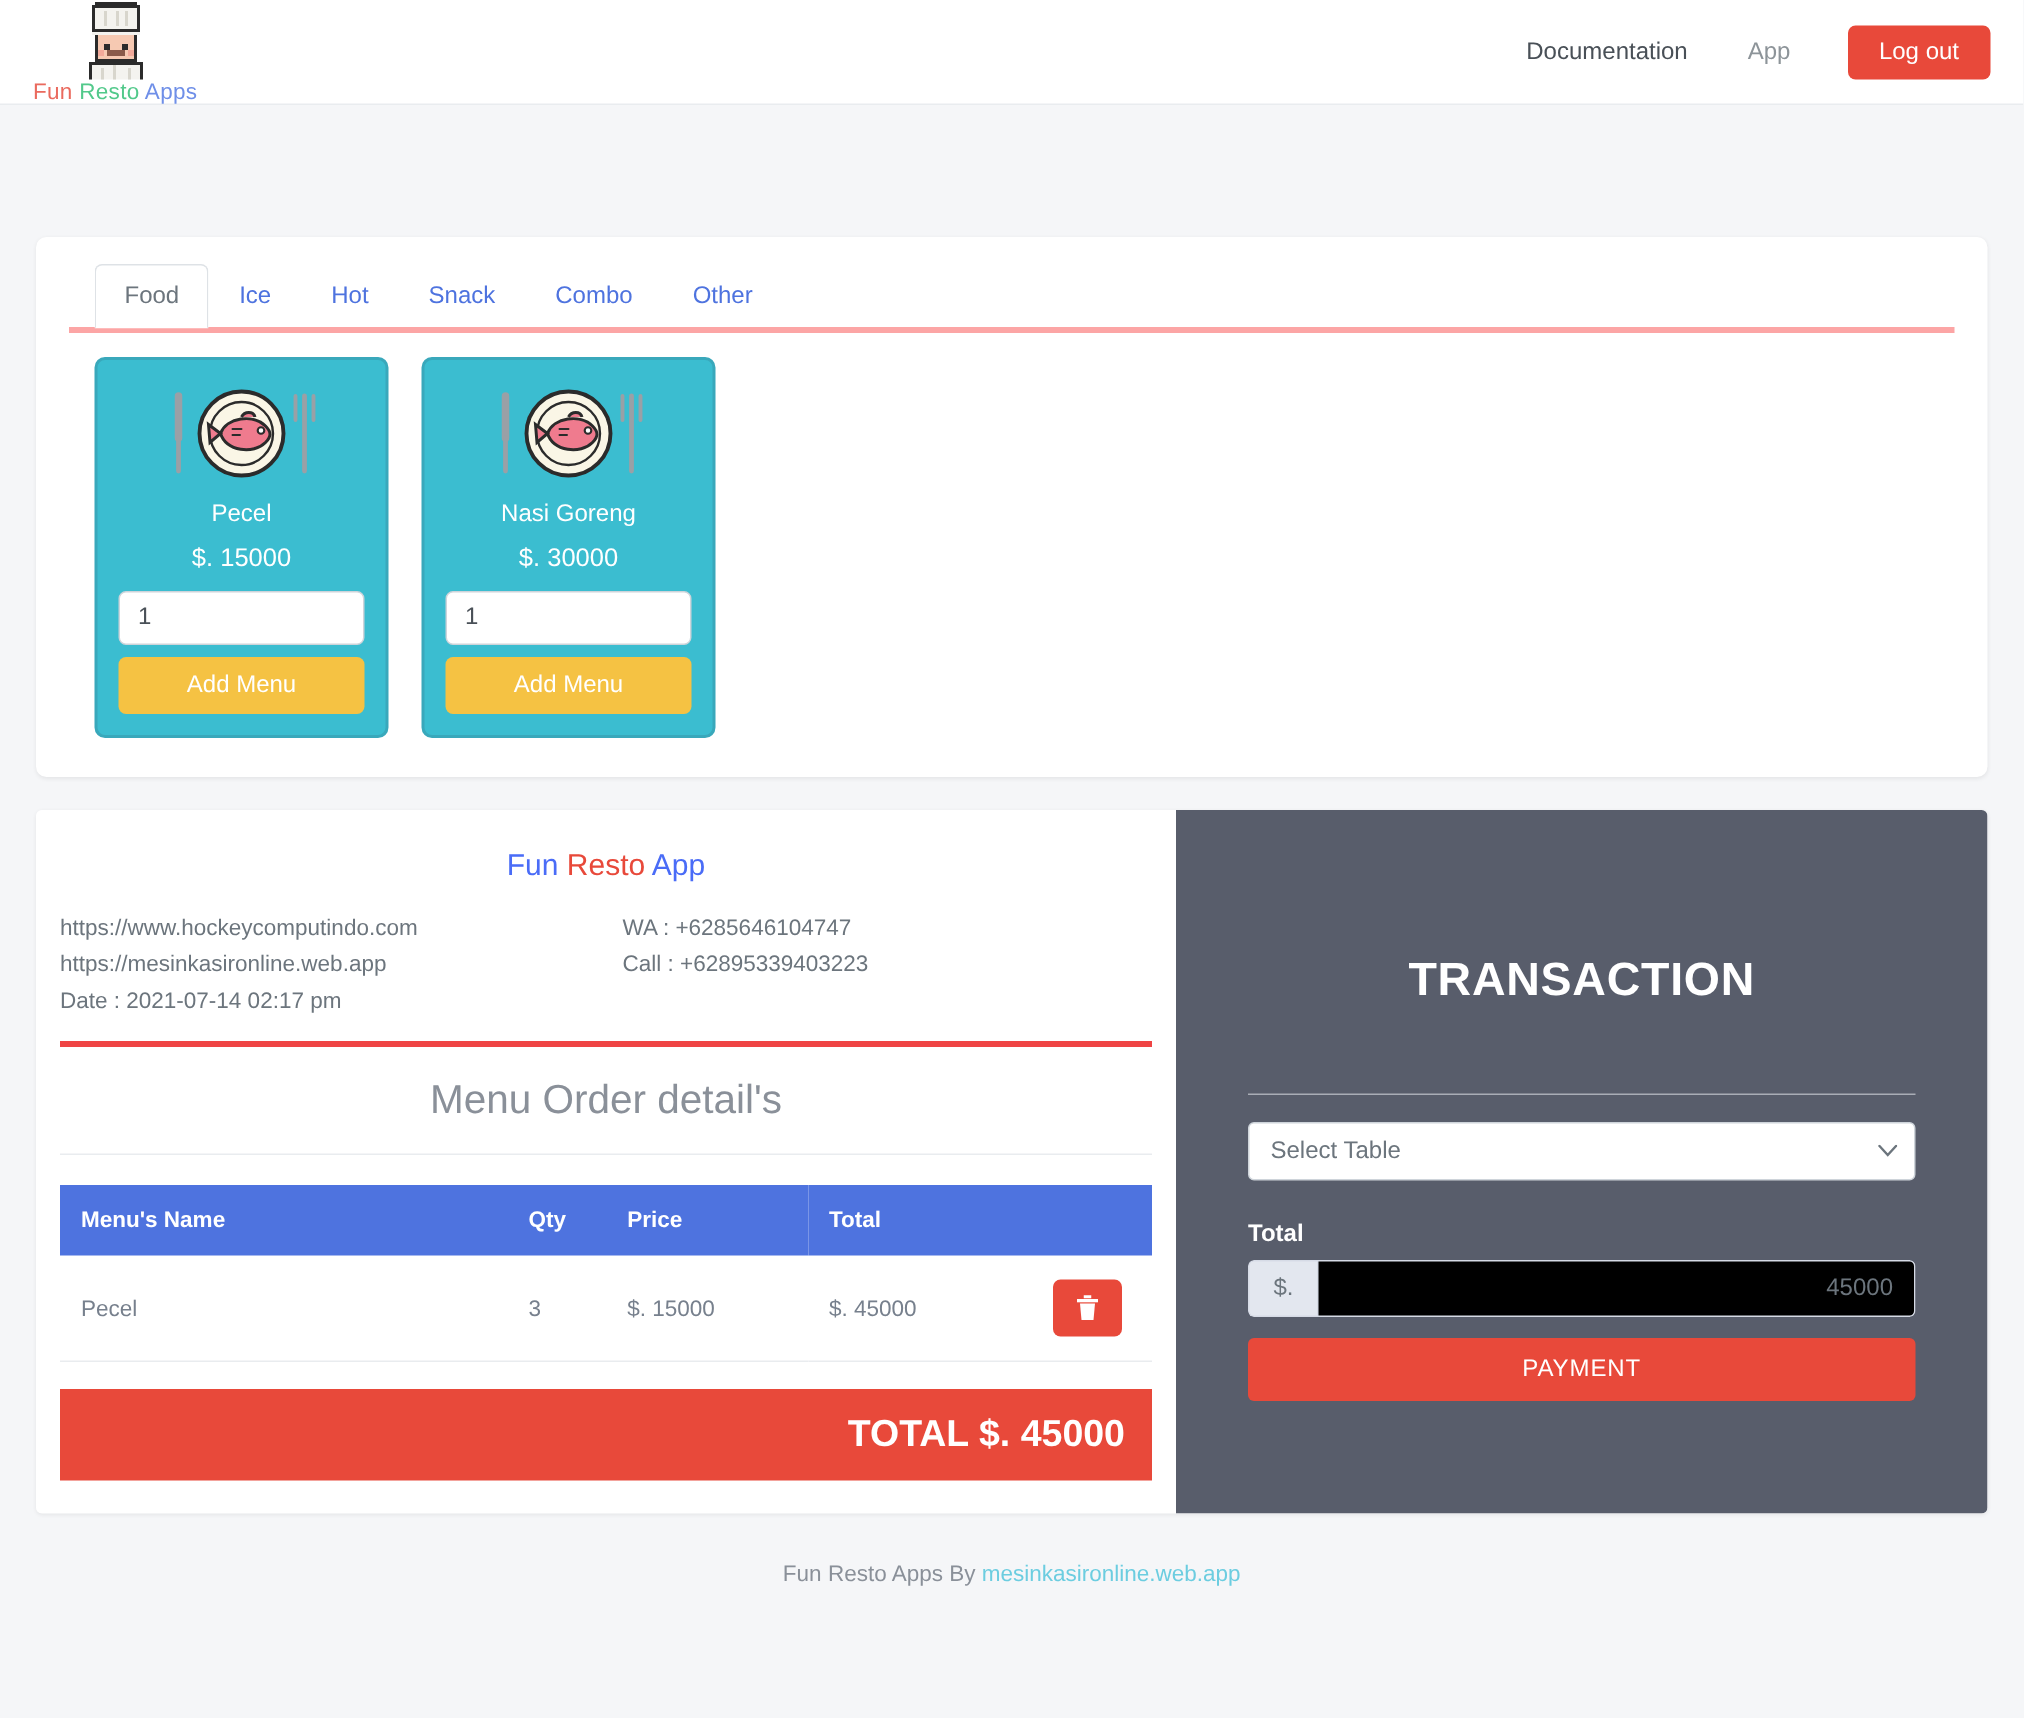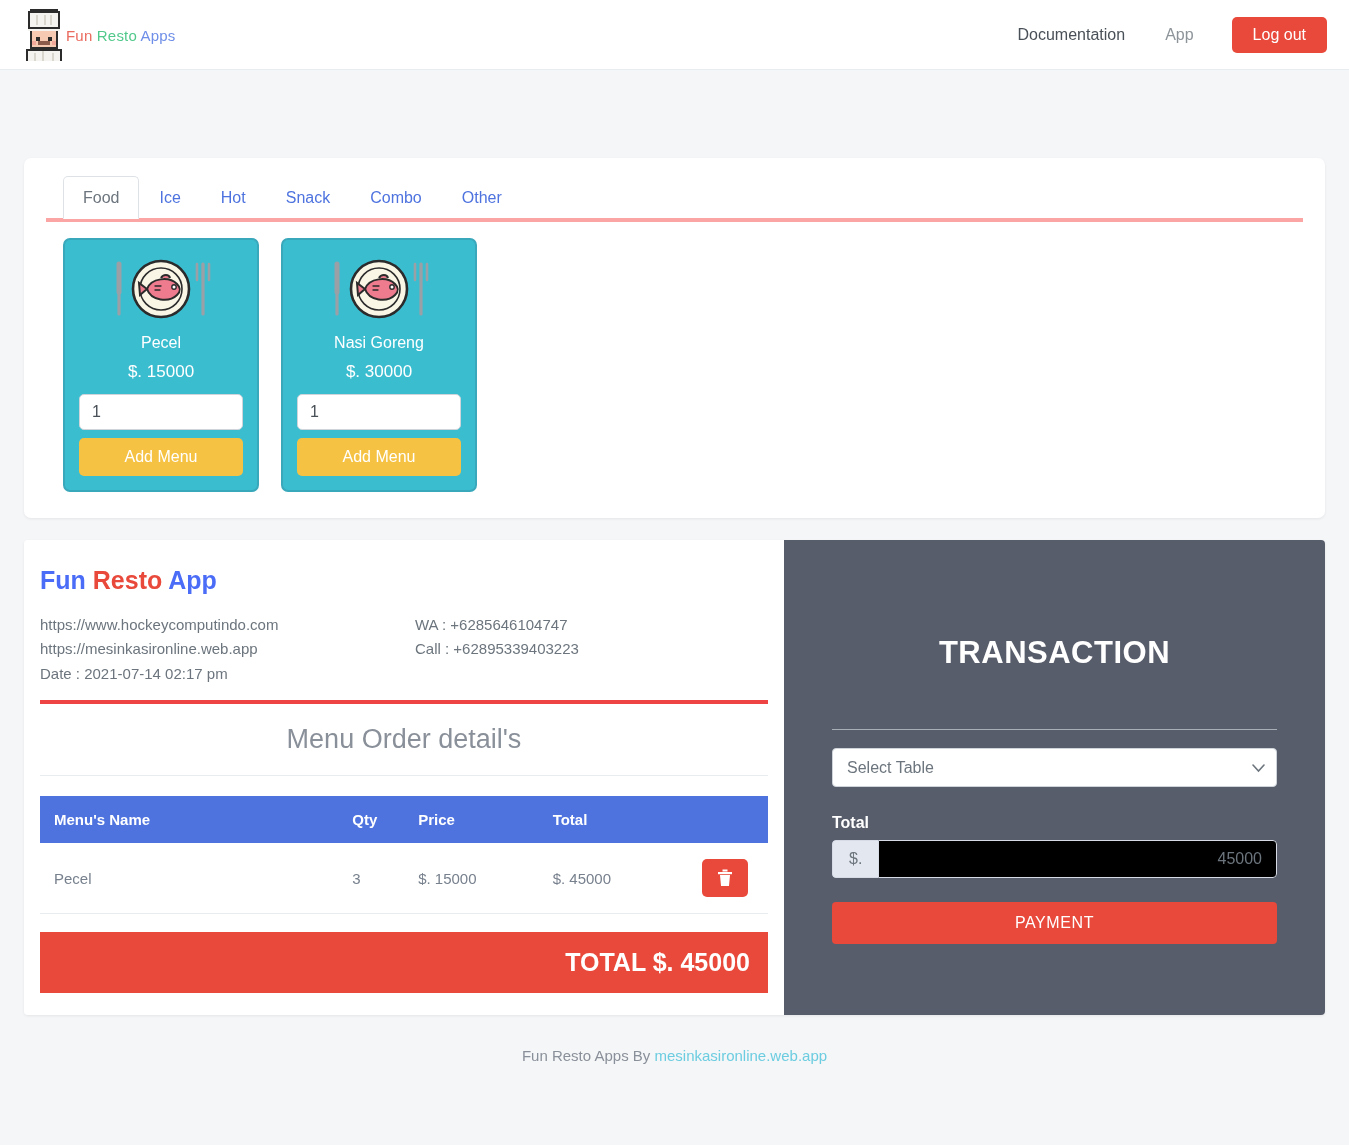--- a/index.html
+++ b/index.html
@@ -18,21 +18,21 @@
     position: relative;
     height: 70px;
     background: #ffffff;
     border-bottom: 1px solid #e9ecef;
     display: flex;
     align-items: center;
     padding: 0 22px;
   }
   .brand {
     display: flex;
-    flex-direction: row;
+    flex-direction: column;
     align-items: center;
     line-height: 1;
   }
   .brand-logo { width: 44px; height: 52px; display: block; }
   .brand-text {
     font-size: 15px;
     letter-spacing: .2px;
     margin-top: 1px;
     white-space: nowrap;
   }
@@ -149,24 +149,25 @@
     border-radius: 4px;
     overflow: hidden;
     box-shadow: 0 1px 3px rgba(0,0,0,.07);
   }
   .receipt {
     width: 760px;
     background: #fff;
     padding: 26px 16px 22px 16px;
   }
   .receipt-brand {
-    font-size: 25px;
-    font-weight: bold;
+    font-size: 20px;
+    font-weight: normal;
     margin: 0 0 18px 0;
     padding-left: 0;
+    text-align: center;
   }
   .rb-fun { color: #4a6cf7; }
   .rb-resto { color: #e8493a; }
   .rb-app { color: #4a6cf7; }
 
   .receipt-info {
     display: flex;
     font-size: 15px;
     color: #6c757d;
     line-height: 1.62;
@@ -299,21 +300,21 @@
     color: #6c757d;
     font-size: 16px;
     text-align: right;
     padding: 9px 14px;
     border-radius: 0 4px 4px 0;
     font-family: inherit;
     outline: none;
   }
   .pay-btn {
     width: 100%;
-    margin-top: 24px;
+    margin-top: 14px;
     background: #e8493a;
     border: none;
     color: #fff;
     font-size: 16px;
     letter-spacing: .6px;
     padding: 12px 0;
     border-radius: 4px;
     cursor: pointer;
     font-family: inherit;
   }

